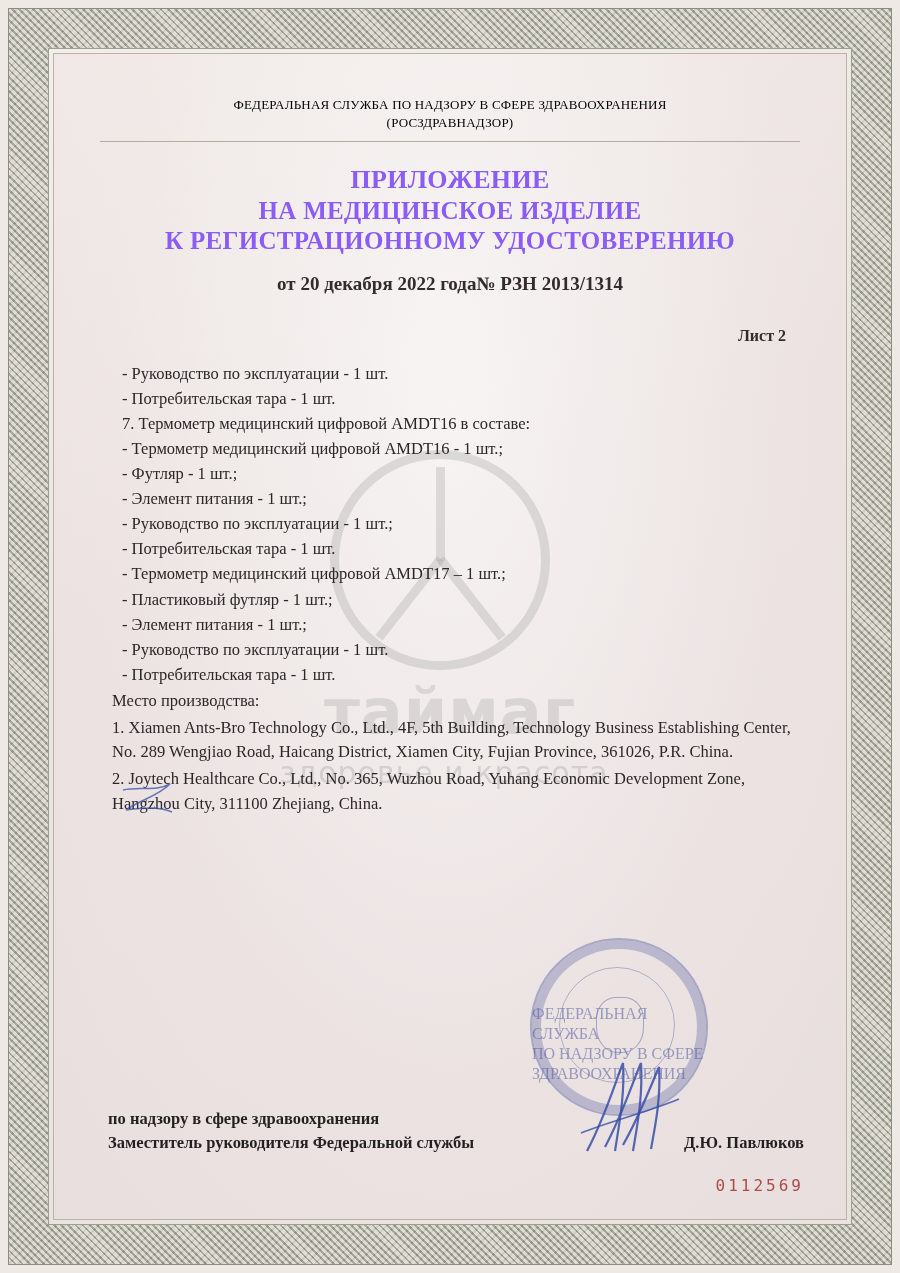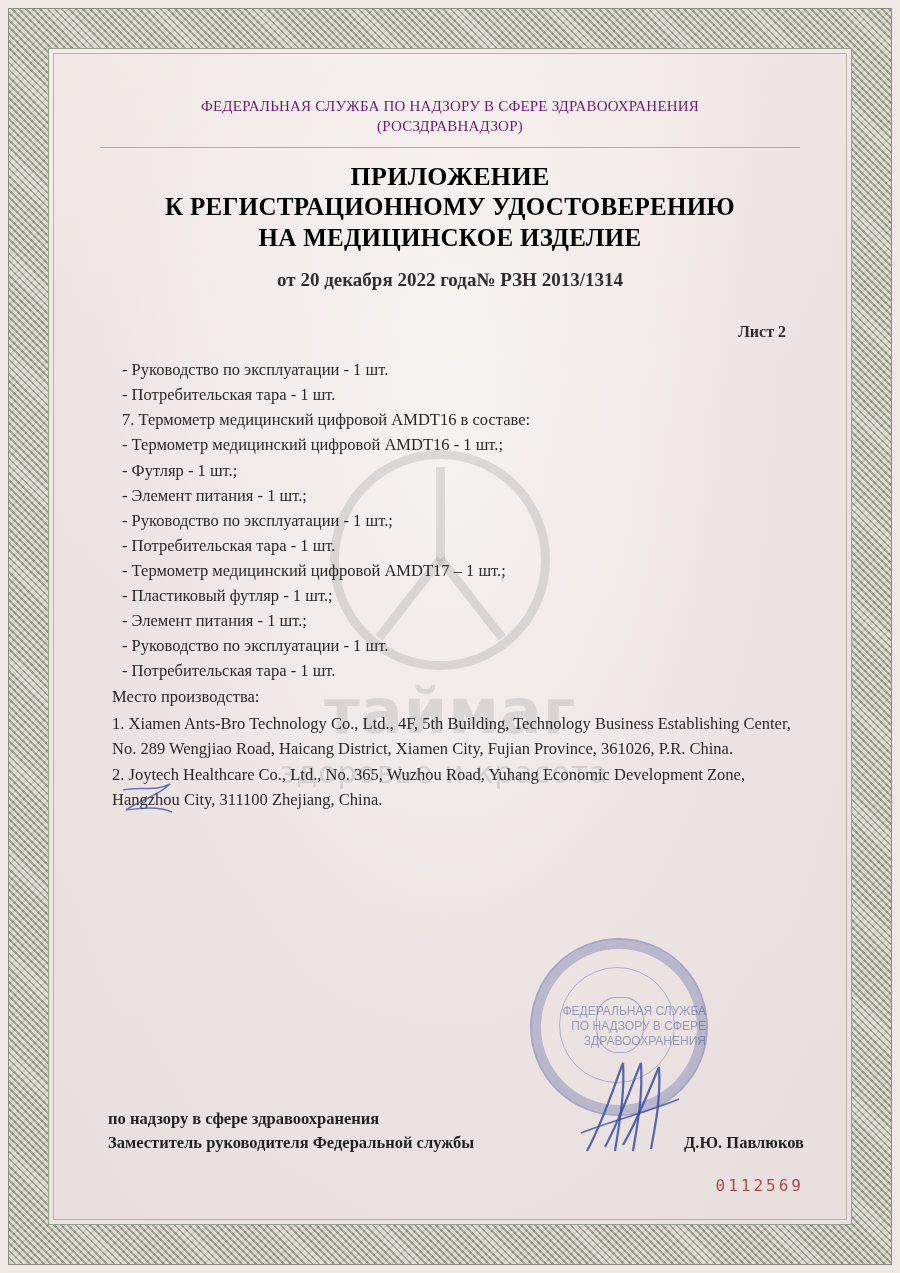--- a/index.html
+++ b/index.html
@@ -124,39 +124,39 @@
   
   .content {
     position: absolute;
     left: 100px;
     right: 100px;
     top: 96px;
     color: #2b2726;
   }
   .org-line {
     text-align: center;
-    font-size: 15px;
+    font-size: 13px;
     letter-spacing: 0.2px;
     line-height: 1.35;
-    color: #701a75;
+    color: #000000;
   }
   .rule {
     margin: 10px auto 0 auto;
     width: 100%;
     height: 1px;
     background: #b3aca2;
   }
   .title {
-    margin-top: 13px;
+    margin-top: 22px;
     text-align: center;
     font-family: "Liberation Serif", serif;
     font-weight: bold;
     font-size: 26px;
     line-height: 1.22;
-    color: #000000;
+    color: #8b5cf6;
     letter-spacing: 0.3px;
   }
   .title .l2 { font-size: 25px; }
   .dateline {
     margin-top: 16px;
     display: flex;
     justify-content: center;
     align-items: baseline;
     font-weight: bold;
     font-size: 19px;
@@ -237,25 +237,25 @@
     content: "";
     position: absolute;
     left: 27px; top: 27px;
     width: 114px; height: 114px;
     border-radius: 50%;
     border: 1.5px solid rgba(60,70,150,0.40);
   }
   .stamp-text {
     position: absolute;
     left: 0; right: 0; top: 64px;
-    text-align: right;
-    font-size: 12px;
+    text-align: left;
+    font-size: 16px;
     color: rgba(55,65,145,0.55);
     line-height: 1.25;
-    font-family: Liberation Sans, sans-serif;
+    font-family: Liberation Serif, serif;
   }
   .stamp-inner-mark {
     position: absolute;
     left: 50%; top: 50%;
     width: 46px; height: 54px;
     margin-left: -23px; margin-top: -30px;
     border-radius: 40% 40% 45% 45%;
     border: 1.5px solid rgba(55,65,145,0.45);
   }
 
@@ -296,22 +296,22 @@
   </div>
 
   <div class="content">
 
     <div class="org-line">ФЕДЕРАЛЬНАЯ СЛУЖБА ПО НАДЗОРУ В СФЕРЕ ЗДРАВООХРАНЕНИЯ</div>
     <div class="org-line">(РОСЗДРАВНАДЗОР)</div>
     <div class="rule"></div>
 
     <div class="title">
       <div>ПРИЛОЖЕНИЕ</div>
+      <div class="l2">НА МЕДИЦИНСКОЕ ИЗДЕЛИЕ</div>
       <div class="l2">К РЕГИСТРАЦИОННОМУ УДОСТОВЕРЕНИЮ</div>
-      <div class="l2">НА МЕДИЦИНСКОЕ ИЗДЕЛИЕ</div>
     </div>
 
     <div class="dateline">
       <span>от  20 декабря 2022 года</span>
       <span>№  РЗН 2013/1314</span>
     </div>
 
     <div class="sheet">Лист  2</div>
 
     <div class="body-list">

